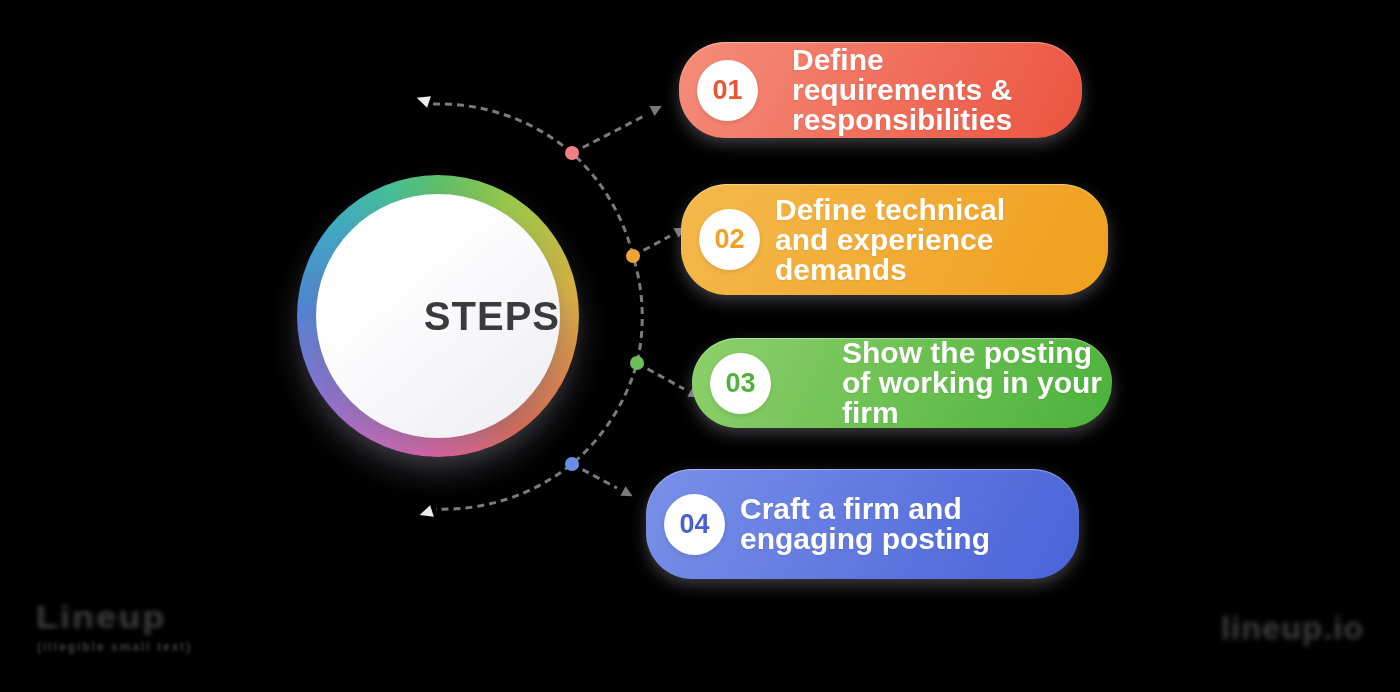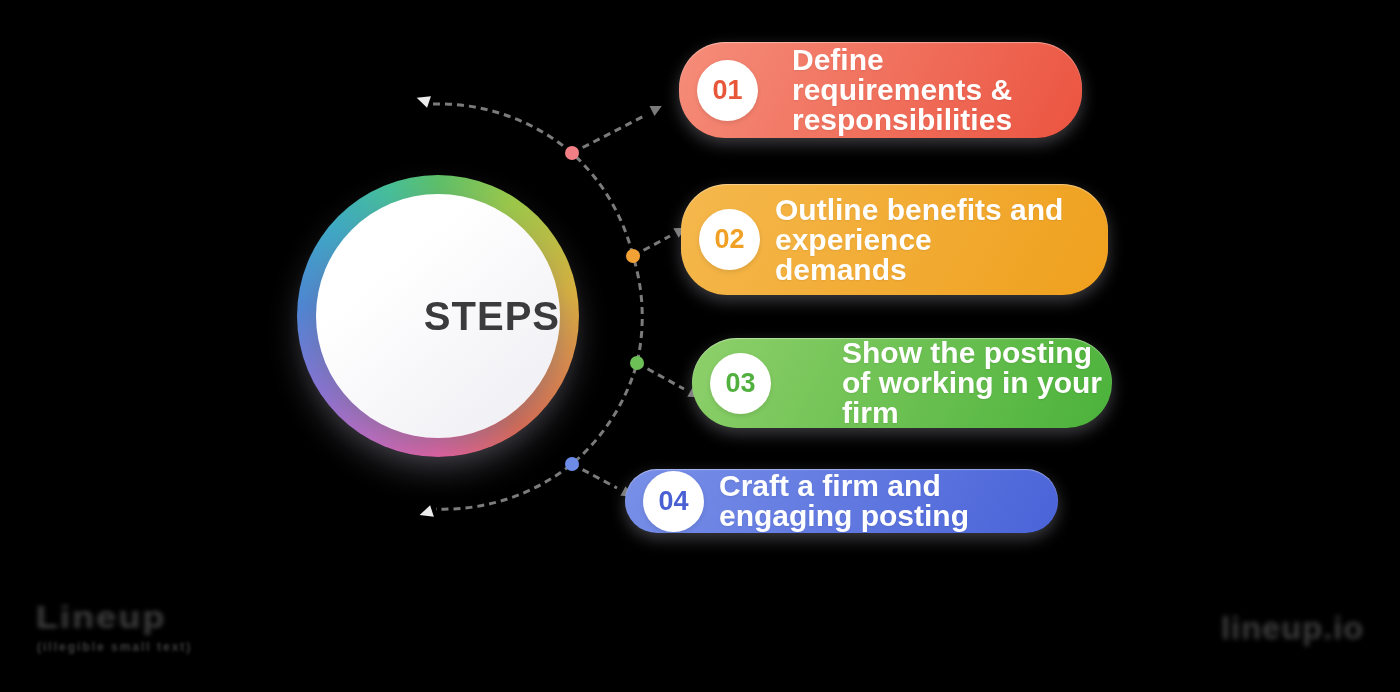--- a/index.html
+++ b/index.html
@@ -40,21 +40,21 @@
     position:absolute;border-radius:46px;
     display:flex;align-items:center;
     box-shadow:0 6px 16px rgba(173,173,185,0.35), inset 0 1px 1px rgba(255,255,255,0.4);
   }
   .pill-1{left:679px;top:42px;width:403px;height:96px;
     background:linear-gradient(118deg,#f58d7a,#eb5440);gap:19px;}
   .pill-2{left:681px;top:184px;width:427px;height:111px;
     background:linear-gradient(118deg,#f5b84d,#efa01d);}
   .pill-3{left:692px;top:338px;width:420px;height:90px;
     background:linear-gradient(118deg,#8ed06b,#4bb23a);justify-content:space-between;}
-  .pill-4{left:625px;top:469px;width:433px;height:64px;
+  .pill-4{left:646px;top:469px;width:433px;height:110px;
     background:linear-gradient(118deg,#7990e8,#4a63d8);}
 
   .num-circle{
     width:61px;height:61px;border-radius:50%;background:#ffffff;
     margin-left:18px;flex:0 0 61px;
     display:flex;align-items:center;justify-content:center;
     font-size:27px;font-weight:bold;
     box-shadow:0 2px 5px rgba(0,0,0,0.10);
   }
   .pill-label{
@@ -110,21 +110,21 @@
     </div>
   </div>
 
   <div class="pill pill-1">
     <div class="num-circle" style="color: rgb(232, 86, 58);">01</div>
     <div class="pill-label">Define requirements &amp; responsibilities</div>
   </div>
 
   <div class="pill pill-2">
     <div class="num-circle" style="color: rgb(240, 161, 37);">02</div>
-    <div class="pill-label">Outline benefits and experience demands</div>
+    <div class="pill-label">Define technical and experience demands</div>
   </div>
 
   <div class="pill pill-3">
     <div class="num-circle" style="color: rgb(82, 177, 62);">03</div>
     <div class="pill-label">Show the posting of working in your firm</div>
   </div>
 
   <div class="pill pill-4">
     <div class="num-circle" style="color: rgb(74, 95, 212);">04</div>
     <div class="pill-label">Craft a firm and engaging posting</div>

